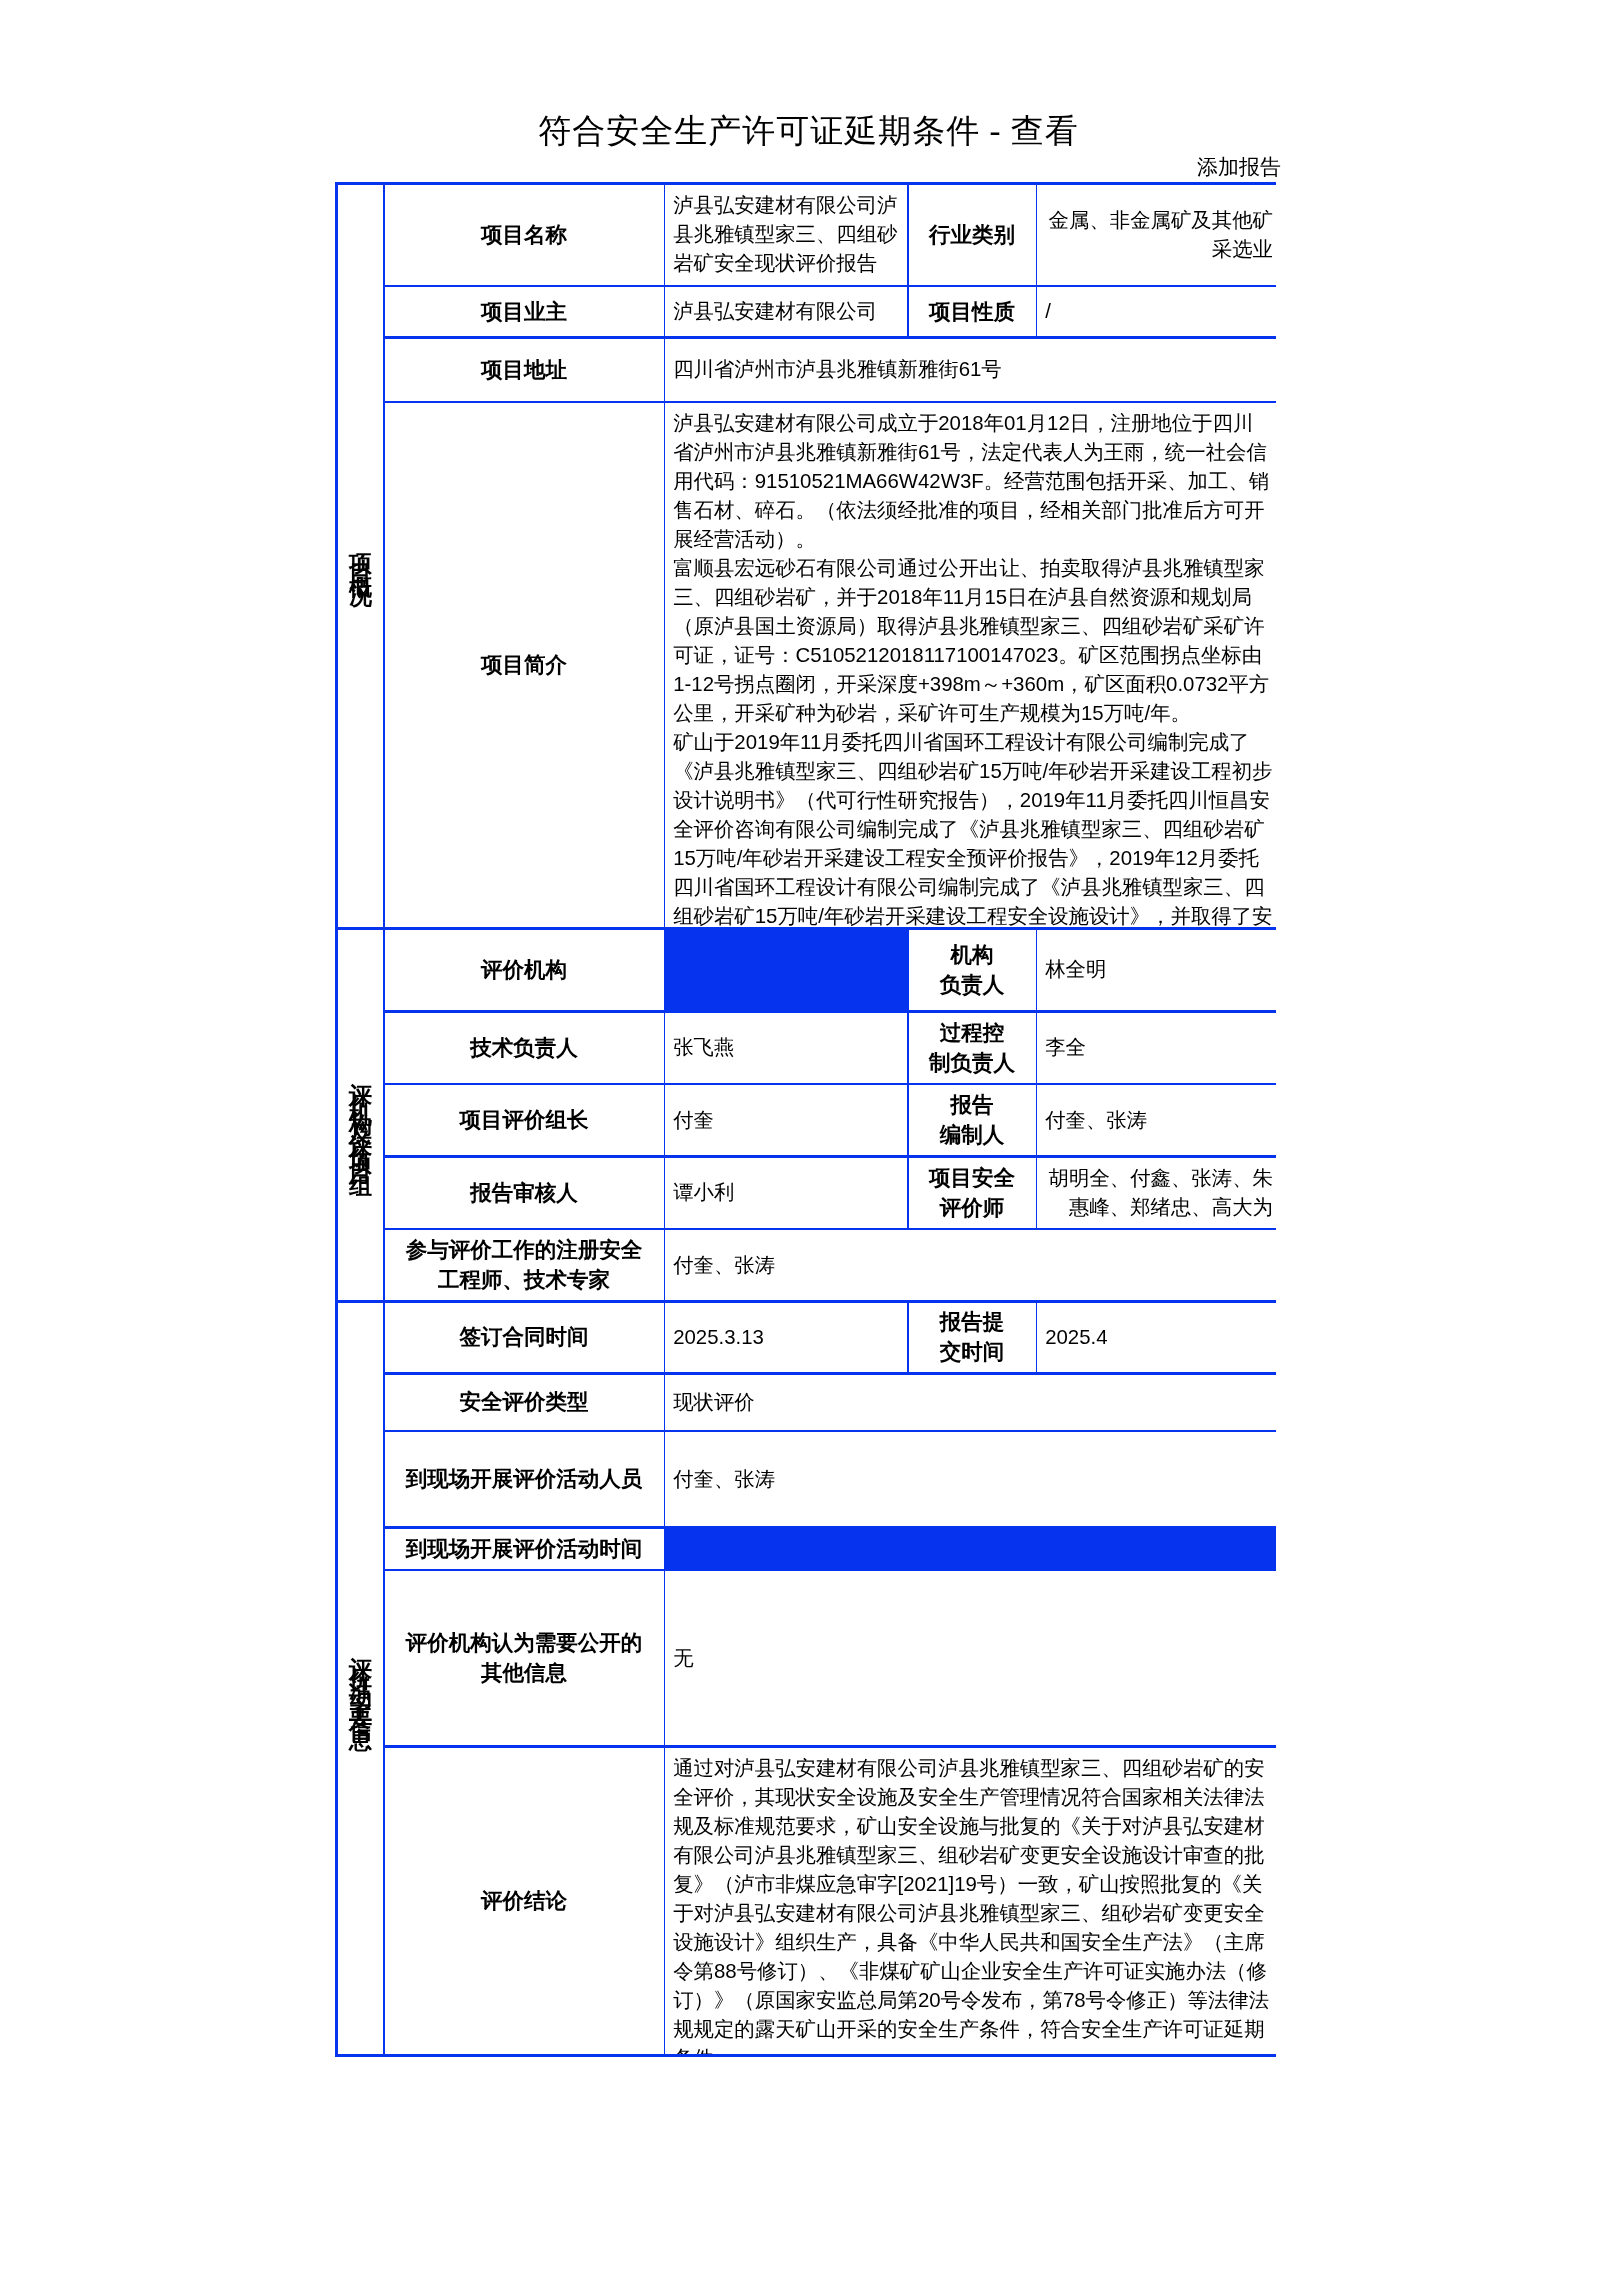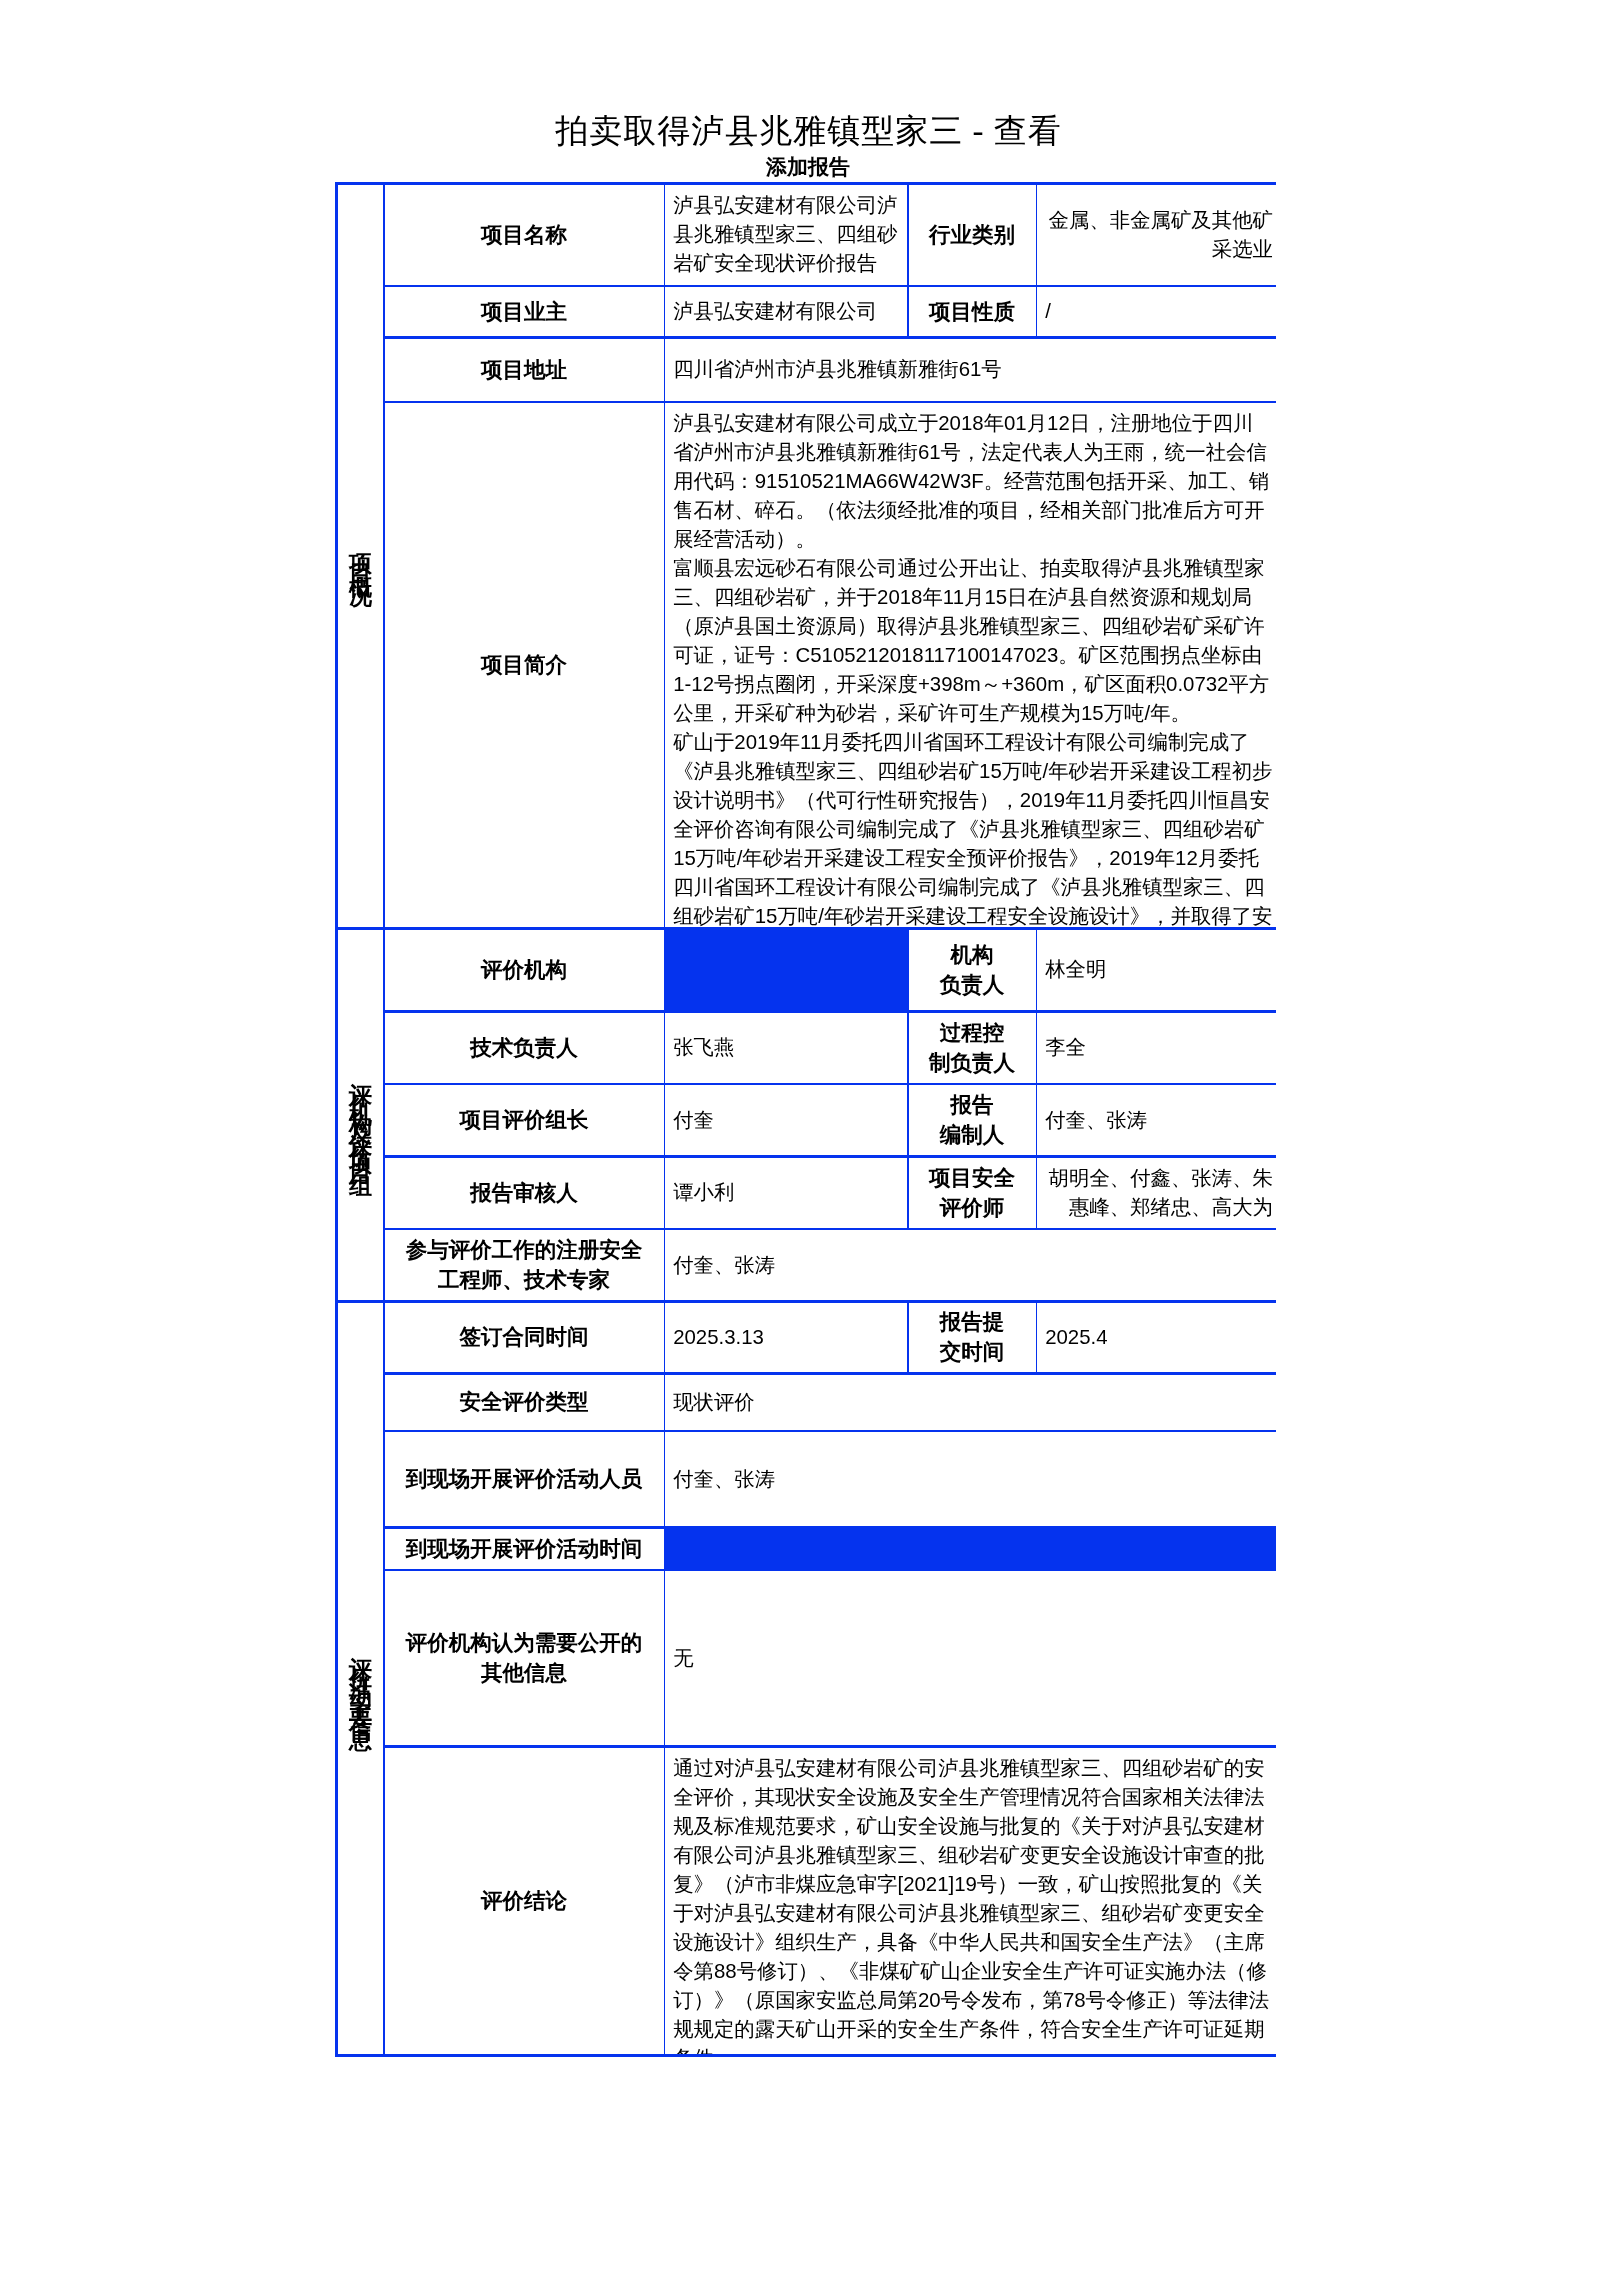--- a/index.html
+++ b/index.html
@@ -20,23 +20,23 @@
   .page-title {
     text-align: center;
     font-family: "Liberation Serif", "DejaVu Serif", serif;
     font-size: 33px;
     font-weight: 400;
     line-height: 41px;
     letter-spacing: 1px;
     white-space: nowrap;
   }
   .add-report {
-    text-align: center;
+    text-align: right;
     font-size: 21px;
-    font-weight: 700;
+    font-weight: 400;
     line-height: 24.5px;
     margin: 3.1px 1px 2px 0;
     cursor: pointer;
   }
   .grid {
     background: #0533ee;           
     border: 3.1px solid #0533ee;
     display: grid;
     grid-template-columns: 45px 279px 242px 127px 242px;
     grid-template-rows: 100px 49px 62px 524px 80px 70px 70px 70px 70px 69px 55px 94px 40px 174px 306px;
@@ -85,21 +85,21 @@
   .c2 { grid-column: 3; }
   .c3 { grid-column: 4; font-family: Liberation Serif, serif; }
   .c4 { grid-column: 5; text-align: right; }
   .span3 { grid-column: 3 / span 3; }
 </style>
 </head>
 <body>
 
 <div class="content">
 
-  <div class="page-title">拍卖取得泸县兆雅镇型家三 - 查看</div>
+  <div class="page-title">符合安全生产许可证延期条件 - 查看</div>
 
   <div class="add-report">添加报告</div>
 
   <div class="grid">
 
     <div class="cell sidebar" style="grid-column:1; grid-row:1 / span 4;">项目概况</div>
     <div class="cell sidebar" style="grid-column:1; grid-row:5 / span 5;">评价机构及评价项目组</div>
     <div class="cell sidebar" style="grid-column:1; grid-row:10 / span 6;">评价活动主要信息</div>
 
     <div class="cell lbl c1" style="grid-row:1">项目名称</div>

